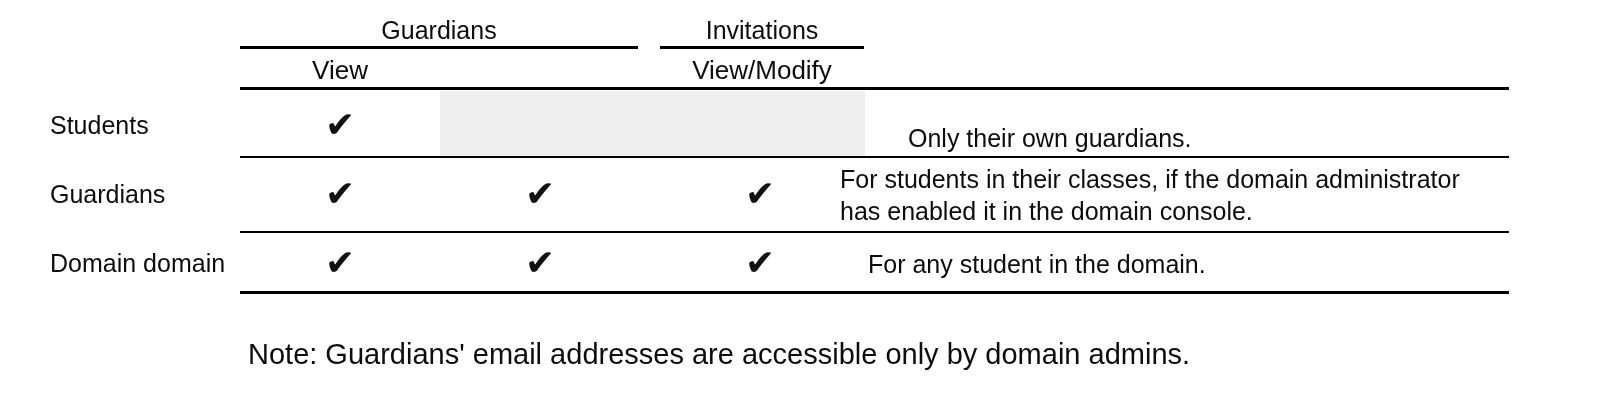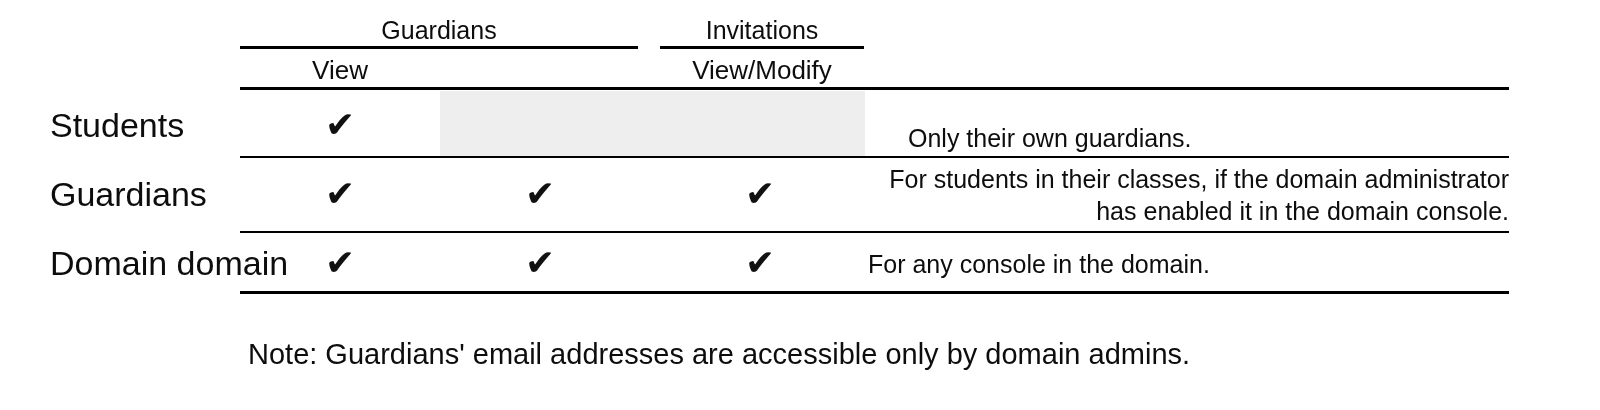--- a/index.html
+++ b/index.html
@@ -51,21 +51,21 @@
     font-size: 26px;
     line-height: 30px;
     text-align: center;
     color: #0d0d0d;
     white-space: nowrap;
   }
 
   
   .row-label {
     position: absolute;
-    font-size: 34px;
+    font-size: 25px;
     line-height: 30px;
     color: #0d0d0d;
     white-space: nowrap;
   }
 
   
   .check {
     position: absolute;
     width: 44px;
     text-align: center;
@@ -123,31 +123,31 @@
   <div class="rule thin" style="left:240px; top:156px; width:1269px;"></div>
 
   <div class="row-label" style="left:50px; top:179px;">Guardians</div>
 
   <div class="check" style="left:318px; top:176px;">✔</div>
 
   <div class="check" style="left:518px; top:176px;">✔</div>
 
   <div class="check" style="left:738px; top:176px;">✔</div>
 
-  <div class="note wrapped" style="left:864px; top:163px; width:645px;text-align:right;">For students in their classes, if the domain administrator has enabled it in the domain console.</div>
+  <div class="note wrapped" style="left:840px; top:163px; width:645px;">For students in their classes, if the domain administrator has enabled it in the domain console.</div>
 
   <div class="rule thin" style="left:240px; top:231px; width:1269px;"></div>
 
   <div class="row-label" style="left:50px; top:248px;">Domain domain</div>
 
   <div class="check" style="left:318px; top:245px;">✔</div>
 
   <div class="check" style="left:518px; top:245px;">✔</div>
 
   <div class="check" style="left:738px; top:245px;">✔</div>
 
-  <div class="note" style="left:868px; top:248px; width:640px;">For any console in the domain.</div>
+  <div class="note" style="left:868px; top:248px; width:640px;">For any student in the domain.</div>
 
   <div class="rule thick" style="left:240px; top:291px; width:1269px;"></div>
 
   <div class="footnote" style="left:248px; top:339px;">Note: Guardians' email addresses are accessible only by domain admins.</div>
 
 </div>
 
 </body></html>

